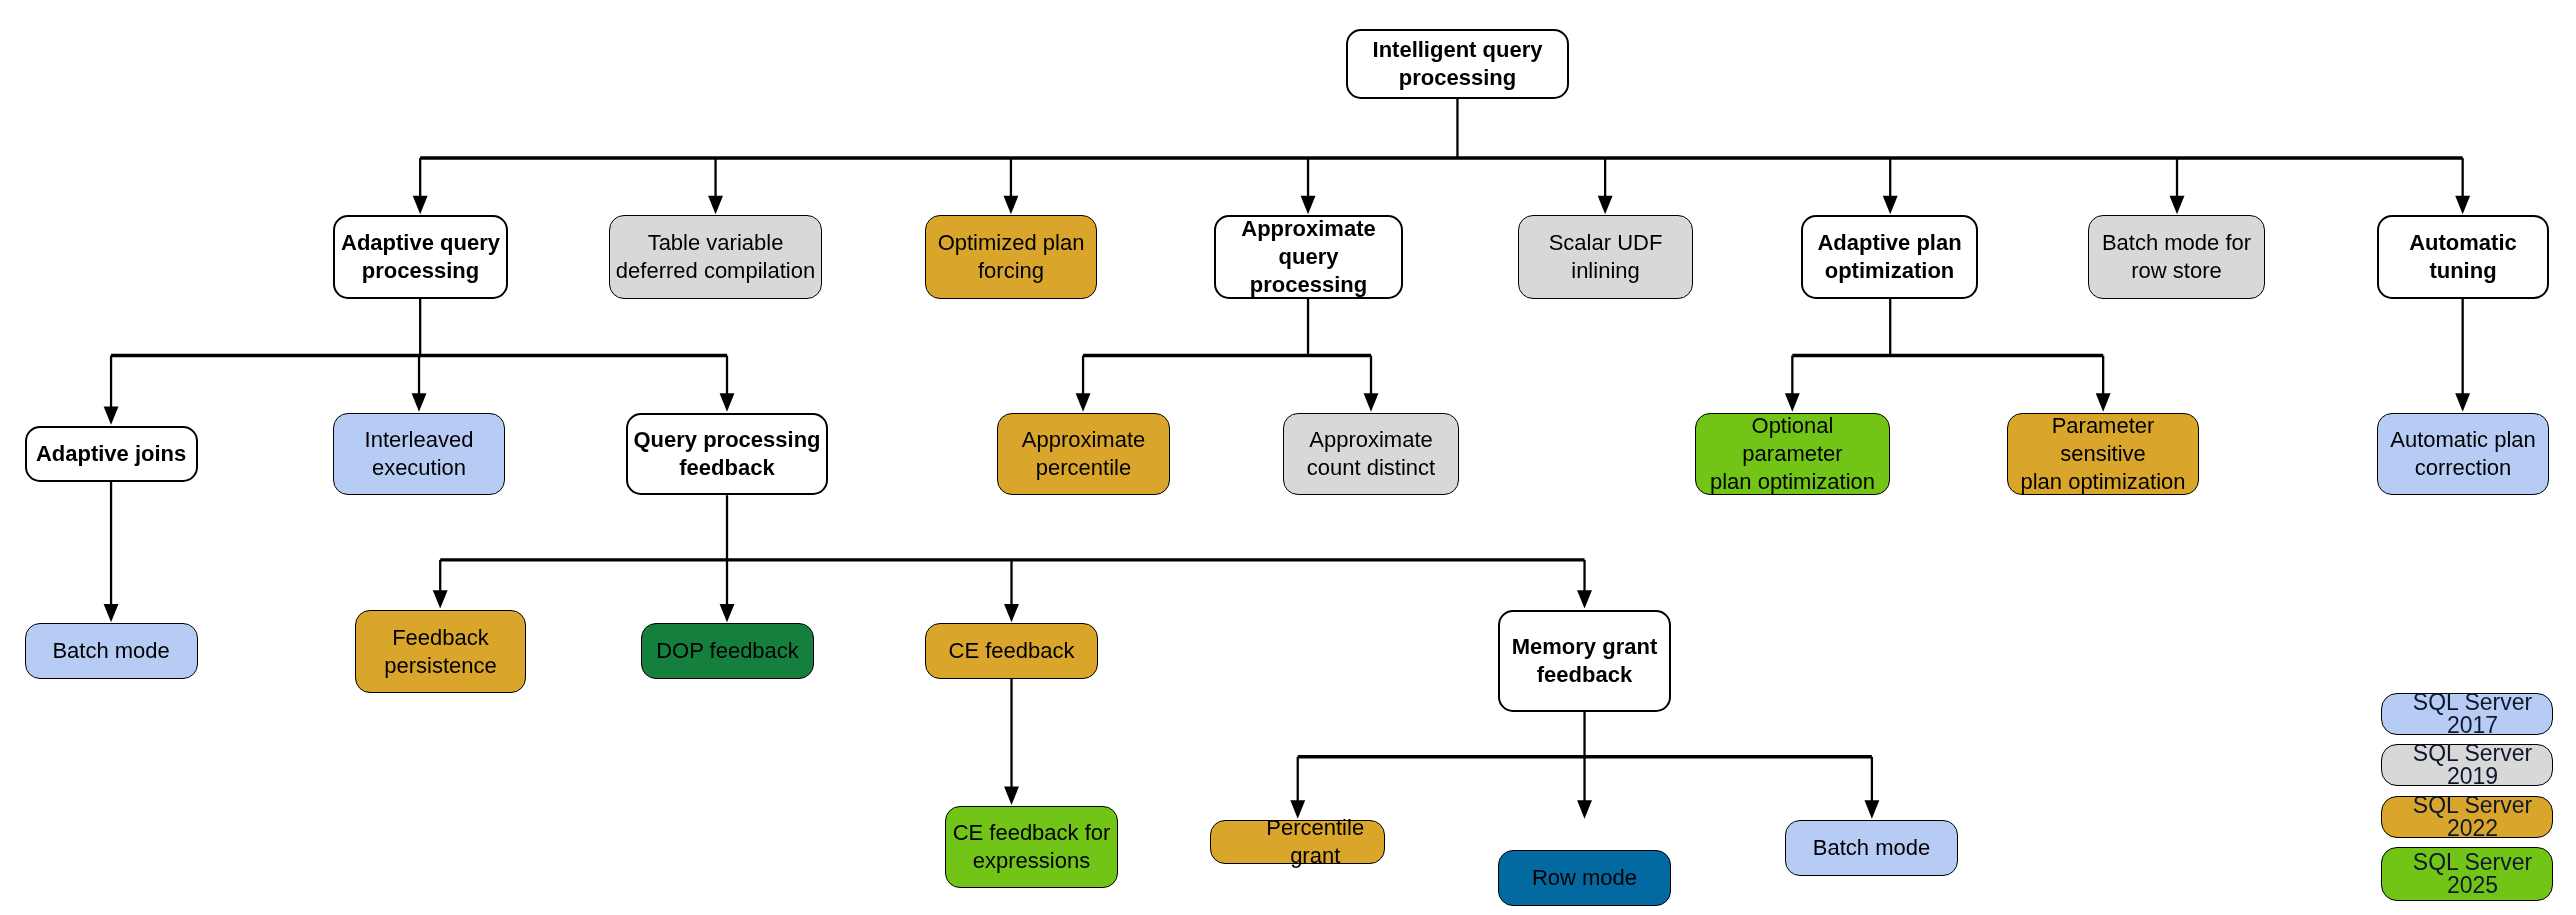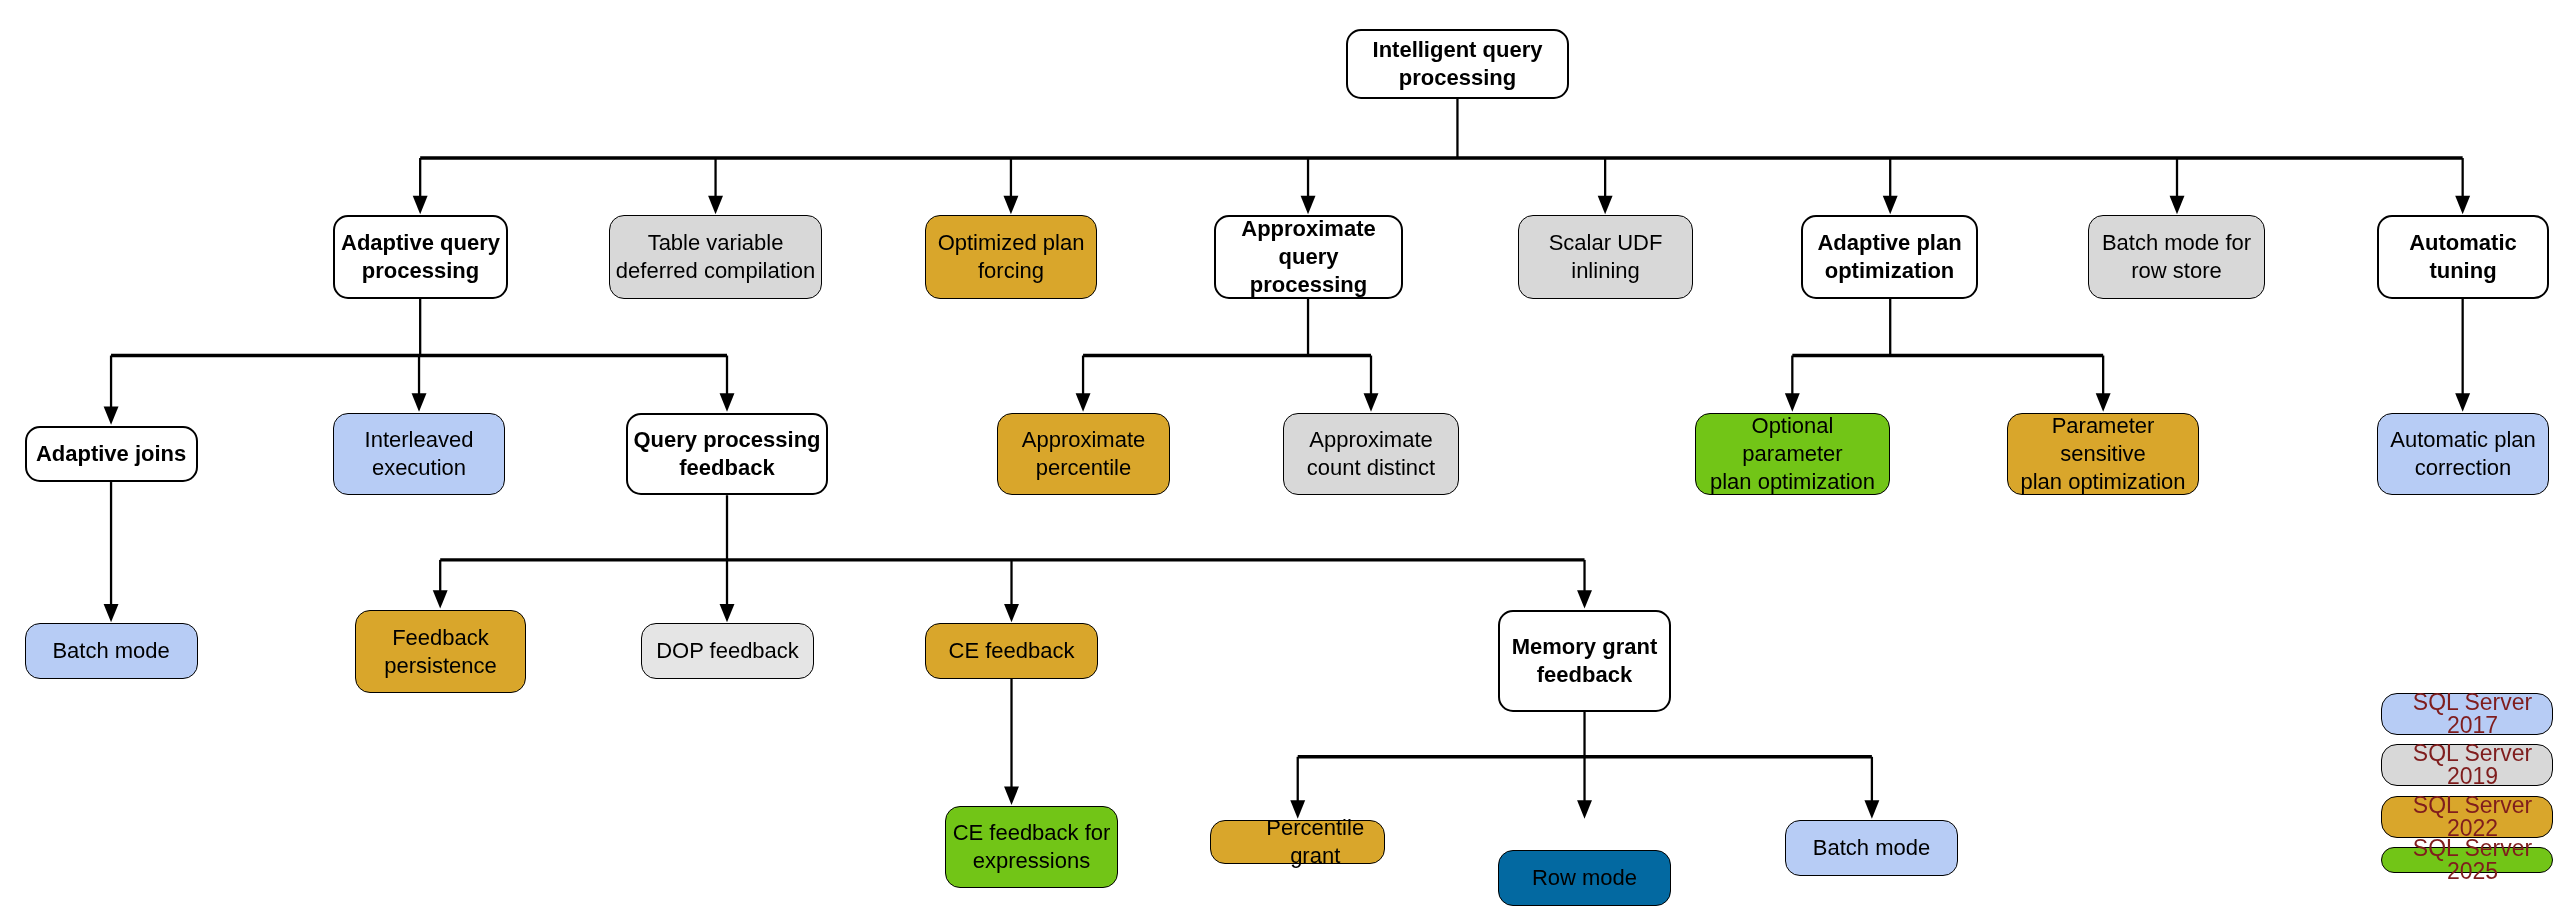--- a/index.html
+++ b/index.html
@@ -45,21 +45,21 @@
   }
   .legend-chip {
     position: absolute;
     box-sizing: border-box;
     display: flex;
     align-items: center;
     justify-content: center;
     text-align: center;
     border-radius: 16px;
     border: 1.7px solid #000000;
-    color: #7f1d1d;
+    color: #0f172a;
     font-size: 23px;
     line-height: 1;
     padding-left: 11px;
   }
 </style>
 </head>
 <body>
 
 <div class="canvas">
   <svg id="edges" viewBox="0 0 4500 1600" xmlns="http://www.w3.org/2000/svg">
@@ -156,30 +156,30 @@
 count distinct</div>
       <div class="node" style="left: 1695px; top: 413px; width: 195px; height: 82px; background: rgb(114, 197, 23);">Optional parameter
 plan optimization</div>
       <div class="node" style="left: 2007px; top: 413px; width: 192px; height: 82px; background: rgb(217, 166, 43);">Parameter sensitive
 plan optimization</div>
       <div class="node" style="left: 2377px; top: 413px; width: 172px; height: 82px; background: rgb(183, 204, 245);">Automatic plan
 correction</div>
       <div class="node" style="left: 24.6px; top: 623px; width: 173px; height: 56px; background: rgb(183, 204, 245);">Batch mode</div>
       <div class="node" style="left: 355px; top: 610px; width: 171px; height: 83px; background: rgb(217, 166, 43);">Feedback
 persistence</div>
-      <div class="node" style="left: 641px; top: 623px; width: 173px; height: 56px; background: #e5e5e5; text-align: right;">DOP feedback</div>
+      <div class="node" style="left: 641px; top: 623px; width: 173px; height: 56px; background: #15803d; text-align: right;">DOP feedback</div>
       <div class="node" style="left: 925px; top: 623px; width: 173px; height: 56px; background: rgb(217, 166, 43);">CE feedback</div>
       <div class="node is-category" style="left: 1498px; top: 610px; width: 173px; height: 102px; background: rgb(255, 255, 255);">Memory grant
 feedback</div>
       <div class="node" style="left: 925px; top: 806px; width: 173px; height: 82px; background: rgb(114, 197, 23); margin-left: 20px;">CE feedback for
 expressions</div>
       <div class="node" style="left: 1210px; top: 820px; width: 175px; height: 44px; background: rgb(217, 166, 43); padding-left: 40px;">Percentile grant</div>
       <div class="node" style="left: 1498px; top: 850px; width: 173px; height: 56px; background: #0369a1;">Row mode</div>
       <div class="node" style="left: 1785px; top: 820px; width: 173px; height: 56px; background: rgb(183, 204, 245);">Batch mode</div>
     </div>
   <div id="legend">
       <div class="legend-chip" style="left: 2381px; top: 693px; width: 172px; height: 42px; background: rgb(183, 204, 245);">SQL Server 2017</div>
       <div class="legend-chip" style="left: 2381px; top: 744px; width: 172px; height: 42px; background: rgb(216, 216, 216);">SQL Server 2019</div>
       <div class="legend-chip" style="left: 2381px; top: 796px; width: 172px; height: 42px; background: rgb(217, 166, 43);">SQL Server 2022</div>
-      <div class="legend-chip" style="left: 2381px; top: 847px; width: 172px; height: 26px; background: rgb(114, 197, 23);">SQL Server 2025</div>
+      <div class="legend-chip" style="left: 2381px; top: 847px; width: 172px; height: 54px; background: rgb(114, 197, 23);">SQL Server 2025</div>
     </div>
 </div>
 
 
 </body></html>

